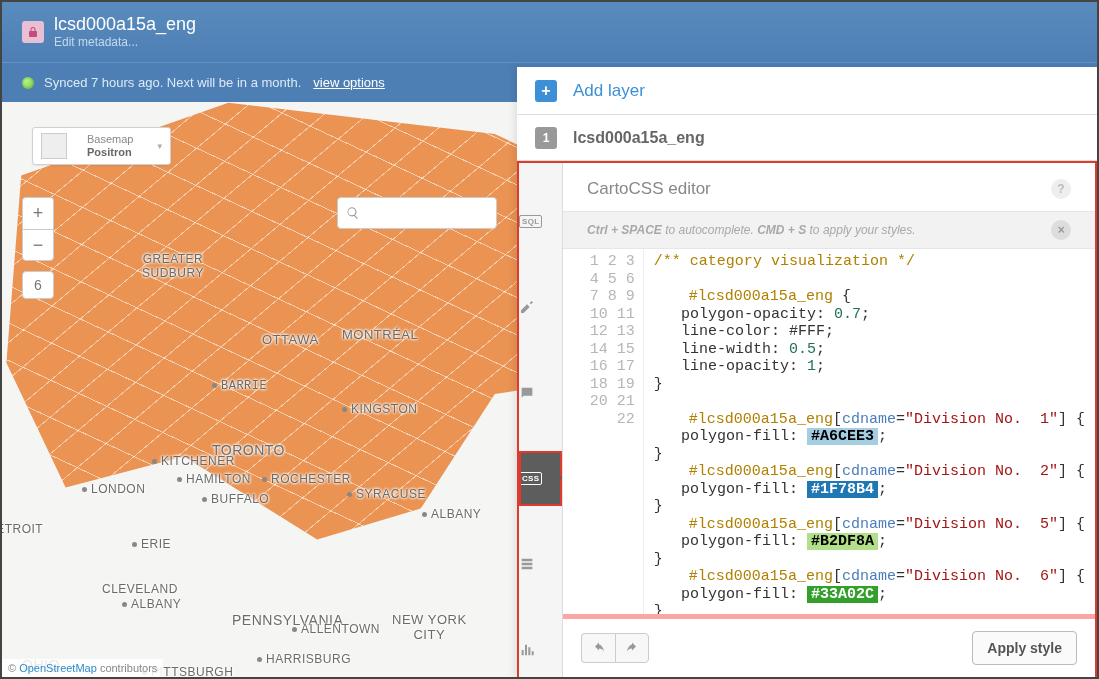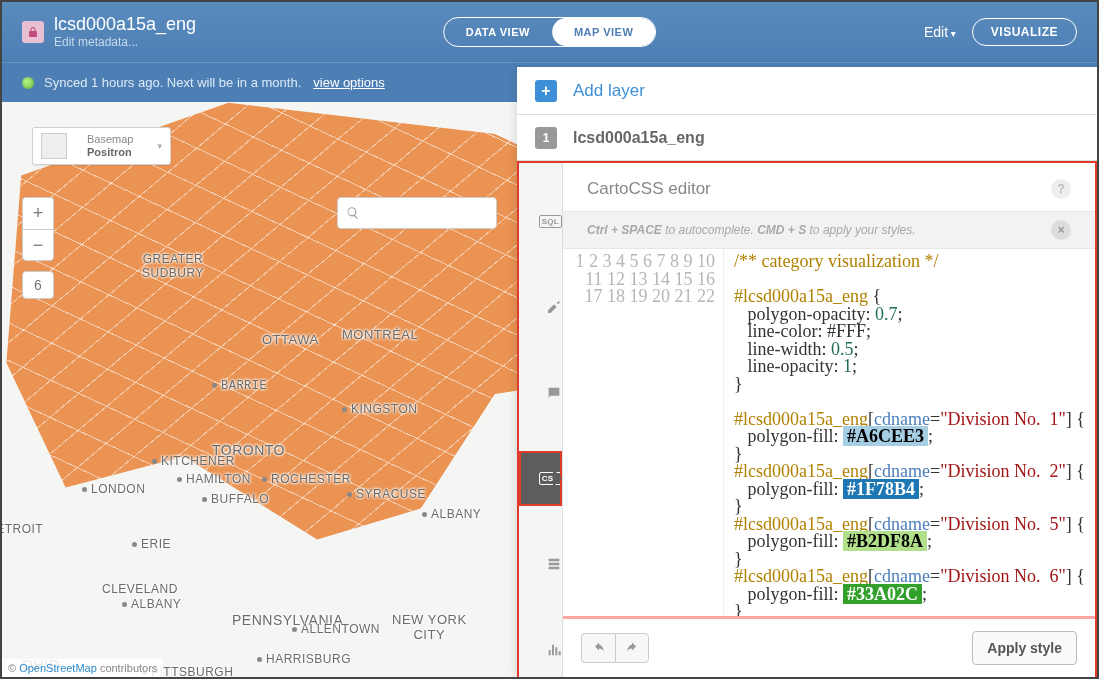--- a/index.html
+++ b/index.html
@@ -76,76 +76,68 @@
 
 .panel { position: absolute; top: -35px; right: 0; width: 580px; bottom: 0; background: #fff; box-shadow: -2px 0 8px rgba(0,0,0,.1); display: flex; flex-direction: column; }
 .panel-header { height: 48px; display: flex; align-items: center; padding: 0 18px; border-bottom: 1px solid #dedede; gap: 16px; }
 .add-btn { width: 22px; height: 22px; background: #3d8fd6; color: #fff; border-radius: 3px; display: flex; align-items: center; justify-content: center; font-size: 16px; font-weight: 700; cursor: pointer; line-height:1; }
 .add-label { color: #3d8fd6; font-size: 17px; }
 .layer-row { height: 46px; display: flex; align-items: center; padding: 0 18px; gap: 16px; border-bottom: 1px solid #dedede; }
 .layer-badge { width: 22px; height: 22px; background: #999; color: #fff; border-radius: 3px; display: flex; align-items: center; justify-content: center; font-size: 12px; font-weight: 700; }
 .layer-name { color: #666; font-size: 16px; font-weight: 700; }
 .panel-body { flex: 1; display: flex; overflow: hidden; border: 2px solid #e03a2d; border-left: none; border-bottom: none; }
 .tool-rail { width: 46px; background: #f5f5f5; border-right: 1px solid #ddd; border-left: 2px solid #e03a2d; display: flex; flex-direction: column; }
-.tool-btn { height: 60px; display: flex; align-items: center; justify-content: flex-end; color: #999; cursor: pointer; position: relative; margin-top: 31px; }
+.tool-btn { height: 60px; display: flex; align-items: center; justify-content: flex-start; color: #999; cursor: pointer; position: relative; margin-top: 31px; }
 .tool-btn.active { background: #5d5d5d; color: #fff; }
 .tool-btn.active::after { content: ""; position: absolute; right: -9px; top: 50%; transform: translateY(-50%); border: 9px solid transparent; border-left-color: #5d5d5d; }
 .tool-btn.hl { outline: 2px solid #e03a2d; outline-offset: -2px; z-index: 2; }
 .tool-label { font-size: 8px; font-weight: 700; border: 1px solid currentColor; border-radius: 2px; padding: 1px 2px; letter-spacing: .3px; }
 .tool-svg { width: 16px; height: 16px; fill: currentColor; }
 .editor-area { flex: 1; display: flex; flex-direction: column; position: relative; }
 .editor-title-row { padding: 16px 24px 12px; display: flex; justify-content: space-between; }
 .editor-title { color: #888; font-size: 17px; }
 .help-circle { width: 20px; height: 20px; border-radius: 50%; background: #eee; color: #bbb; display: flex; align-items: center; justify-content: center; font-size: 12px; font-weight: 700; cursor: pointer; }
 .editor-hint { background: #f2f2f2; border-top: 1px solid #e6e6e6; border-bottom: 1px solid #e6e6e6; padding: 8px 24px; color: #a8a8a8; font-size: 12px; font-style: italic; display: flex; align-items: center; justify-content: space-between; }
-.editor-code { flex: 1; overflow: auto; display: flex; font-family: Liberation Serif, serif; font-size: 18px; line-height: 17.5px; justify-content: flex-end; }
+.editor-code { flex: 1; overflow: auto; display: flex; font-family: Liberation Mono, monospace; font-size: 15px; line-height: 17.5px; justify-content: flex-end; }
 .gutter { text-align: right; padding: 4px 8px 4px 10px; color: #b6b6b6; user-select: none; border-right: 1px solid #eee; }
 .code { padding: 4px 10px; white-space: pre; color: #333; }
 .c-comment { color: #B08000; }
-.c-sel { color: #B08000; }
+.c-sel { color: #B08000; margin-left: 35px; }
 .c-attr { color: #4a7ebb; }
 .c-prop { color: #333; }
 .c-num { color: #207058; }
 .c-hex { color: #333; }
 .c-str { color: #a31515; }
 .c-brace { color: #333; }
 .sw { padding: 0 4px; color: #000; font-weight: 700; border-radius: 0; }
-.editor-footer { border-top: 3px solid #fca5a5; padding: 12px 18px; display: flex; align-items: center; justify-content: space-between; }
+.editor-footer { border-top: 5px solid #fca5a5; padding: 12px 18px; display: flex; align-items: center; justify-content: space-between; }
 .undo-grp { display: flex; }
 .undo-btn { width: 34px; height: 30px; border: 1px solid #ccc; background: #f7f7f7; display: flex; align-items: center; justify-content: center; color: #999; cursor: pointer; }
 .undo-btn:first-child { border-radius: 4px 0 0 4px; border-right: none; }
 .undo-btn:last-child { border-radius: 0 4px 4px 0; }
 .apply-btn { border: 1px solid #bbb; background: #fafafa; padding: 8px 14px; border-radius: 4px; font-size: 14px; font-weight: 700; color: #555; cursor: pointer; }
 </style>
 </head>
 <body>
 
 <div class="header">
   <div class="lock-badge">
     <svg viewBox="0 0 24 24">
         <path d="M12 2a5 5 0 0 0-5 5v3H6a2 2 0 0 0-2 2v8a2 2 0 0 0 2 2h12a2 2 0 0 0 2-2v-8a2 2 0 0 0-2-2h-1V7a5 5 0 0 0-5-5zm-3 5a3 3 0 1 1 6 0v3H9V7z"></path>
       </svg>
   </div>
   <div class="title-block">
     <div class="page-title">lcsd000a15a_eng</div>
     <div class="edit-meta">Edit metadata...</div>
   </div>
-  <div class="view-toggle">
-    <button>DATA VIEW</button>
-    <button class="active">MAP VIEW</button>
-  </div>
-  <div class="header-right">
-    <span class="edit-menu">Edit</span>
-    <button class="visualize-btn">VISUALIZE</button>
-  </div>
 </div>
 
 <div class="syncbar">
   <span class="sync-dot"></span>
-  <span>Synced 1 hours ago. Next will be in a month.</span>
+  <span>Synced 7 hours ago. Next will be in a month.</span>
   <span class="view-options">view options</span>
 </div>
 
 <div class="main">
 
   <div class="map">
     <div class="map-overlay">
         <div class="map-lines"></div>
       </div>
     <span class="map-label ml-sudbury" style="white-space:pre;text-align:center;">GREATER

